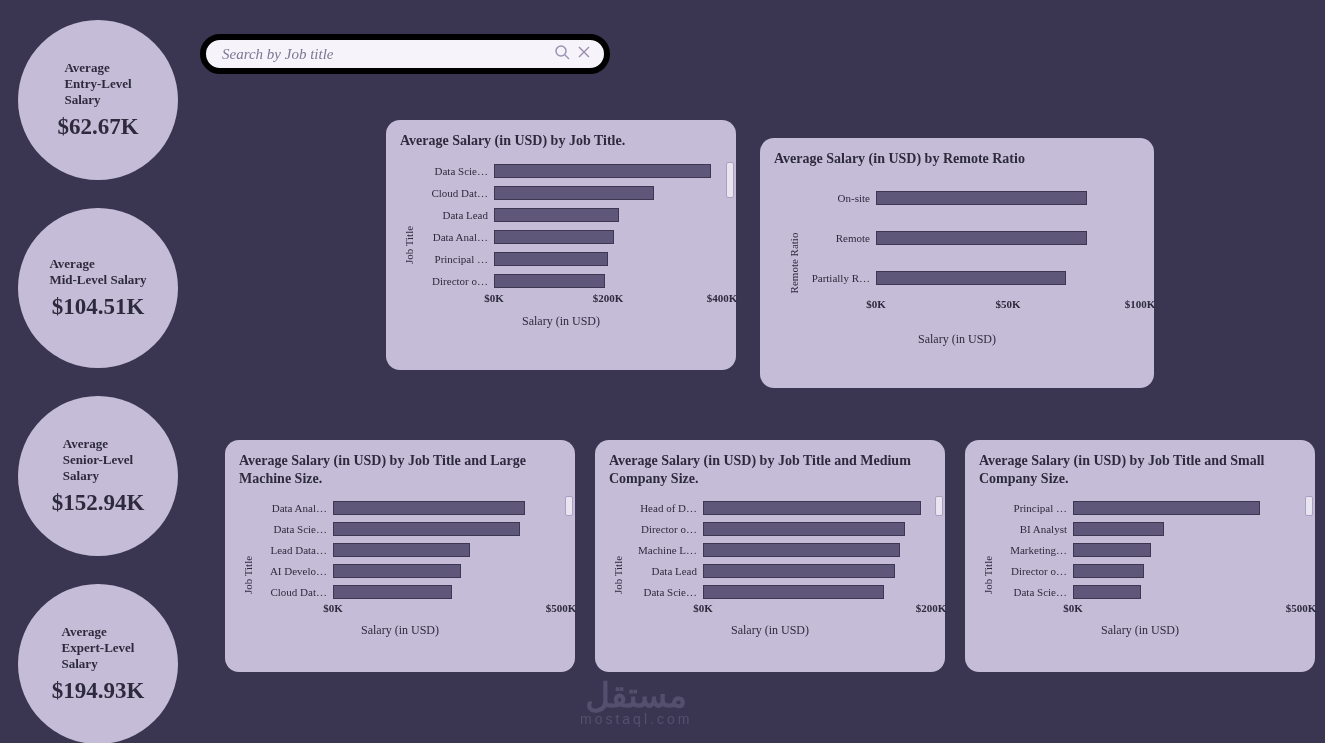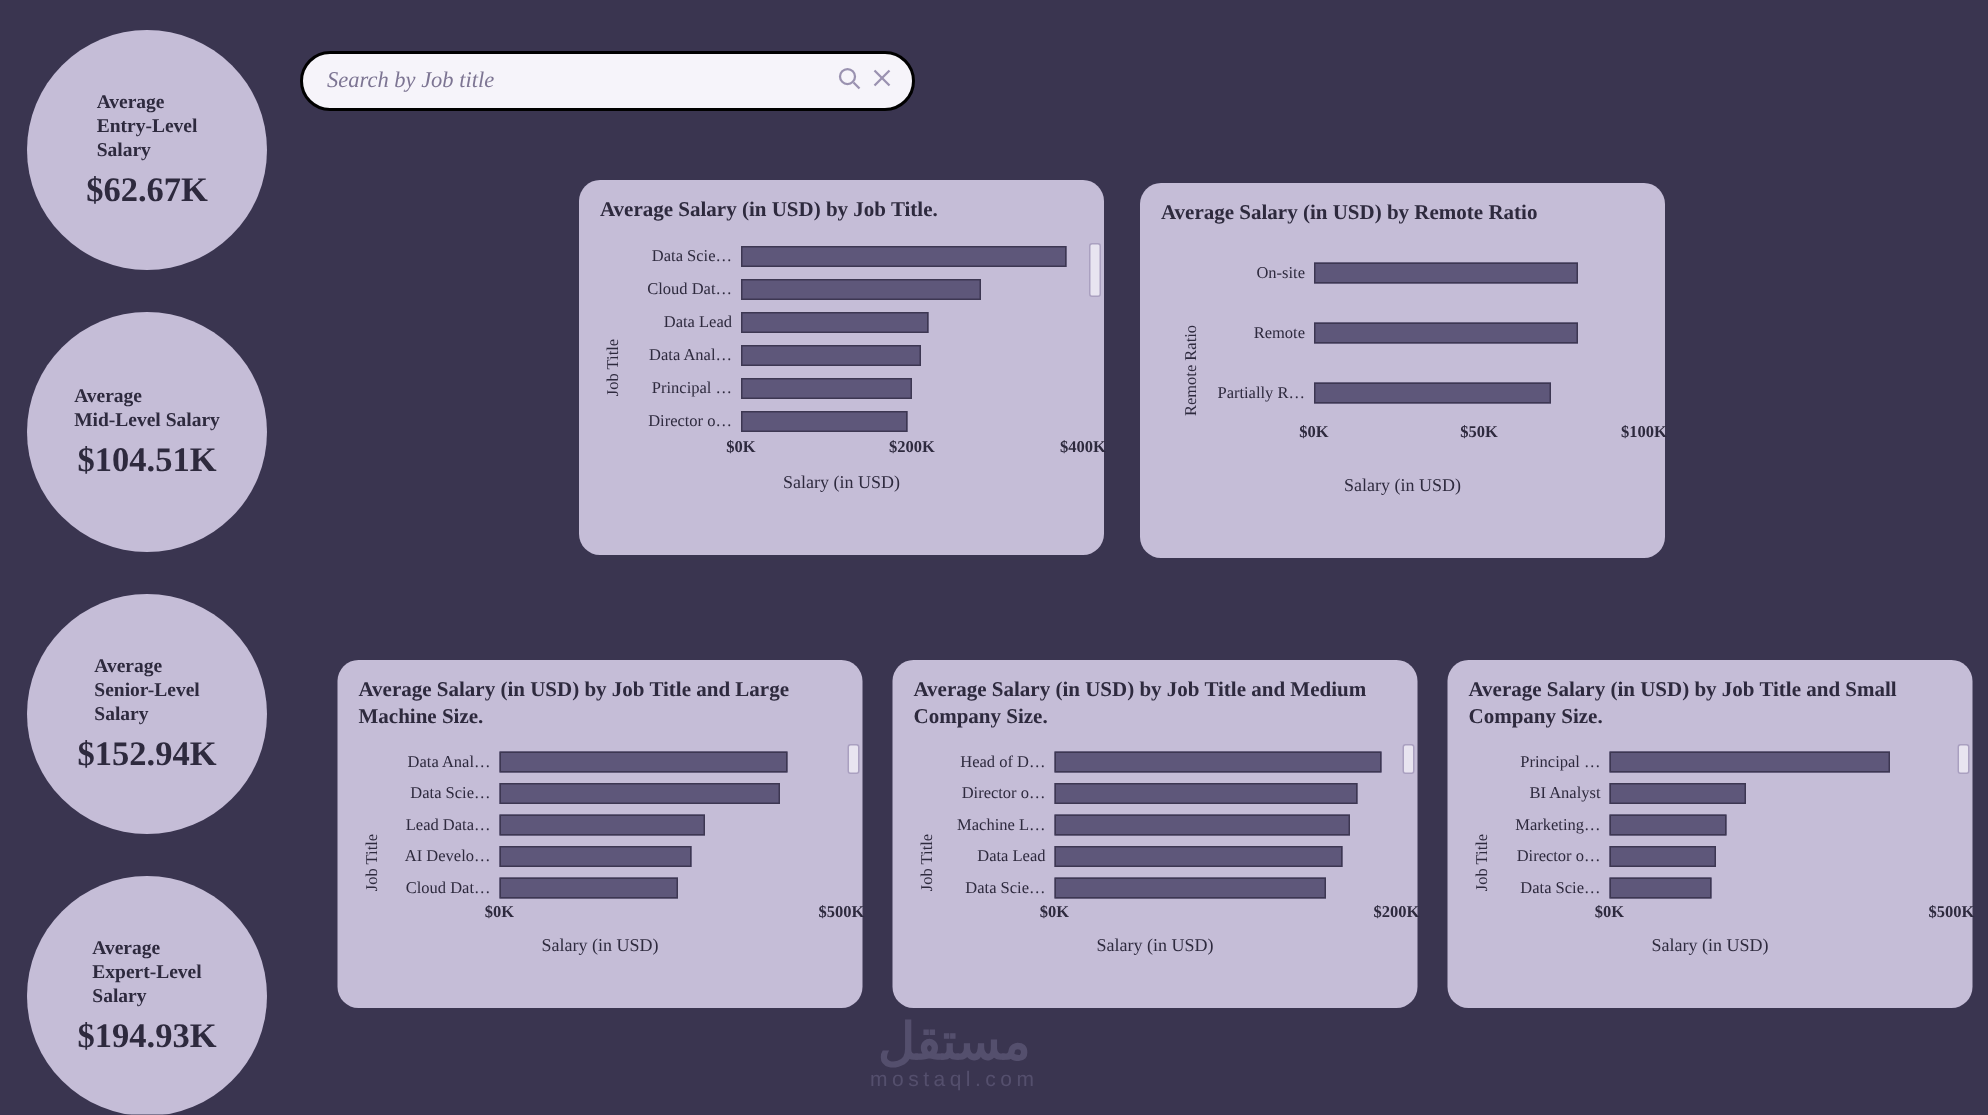--- a/index.html
+++ b/index.html
@@ -37,21 +37,21 @@
 
   
   .searchwrap {
     position: absolute;
     left: 200px;
     top: 34px;
     width: 410px;
     height: 40px;
     border-radius: 20px;
     background: #f6f4fa;
-    border: 2px solid #000000;
+    border: 6px solid #000000;
     display:flex;
     align-items:center;
     padding:0 12px 0 16px;
   }
   .searchwrap input {
     flex:1;
     border:none;
     background:transparent;
     font-family: inherit;
     font-size:15px;
@@ -201,21 +201,21 @@
       <div class="ticks">
         <span class="tick" style="left: 0%;">$0K</span>
         <span class="tick" style="left: 50%;">$200K</span>
         <span class="tick" style="left: 100%;">$400K</span>
       </div>
     </div>
   <div class="scroll-thumb" style="top:42px; height:36px;"></div>
   <div class="xlab">Salary (in USD)</div>
 </div>
 
-<div class="card" id="card-byRemote" style="left:760px; top:122px; width:350px; height:250px;">
+<div class="card" id="card-byRemote" style="left:760px; top:138px; width:394px; height:250px;">
   <div class="title">Average Salary (in USD) by Remote Ratio</div>
   <div class="ylab">Remote Ratio</div>
   <div class="barzone" style="height:150px;margin-left:32px;">
       <div class="barrow" style="height: 40px;">
         <div class="cat">On-site</div>
         <div class="bartrack">
           <div class="bar" style="width: 80%;"></div>
         </div>
       </div>
       <div class="barrow" style="height: 40px; justify-content: flex-end;">

